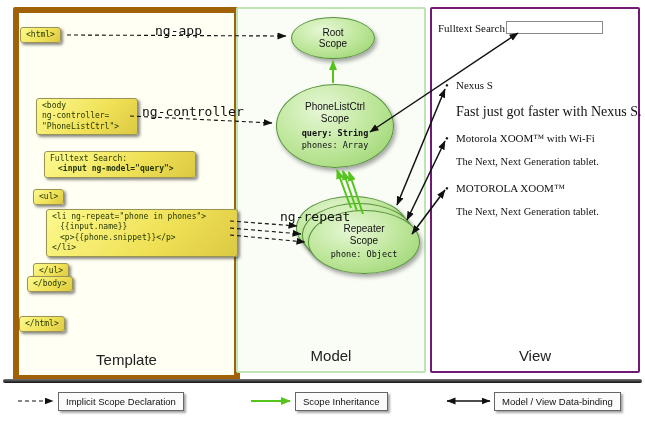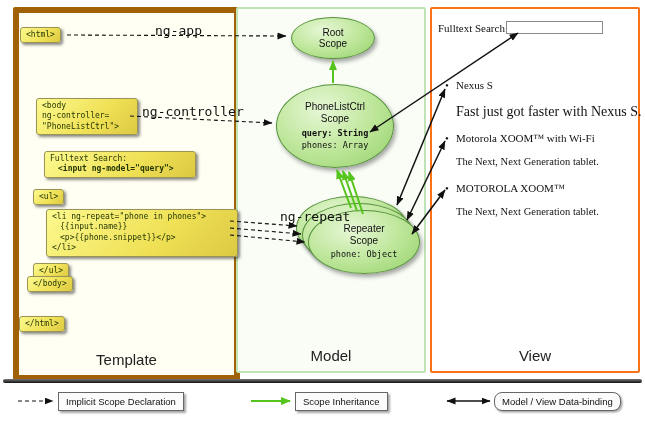--- a/index.html
+++ b/index.html
@@ -3,21 +3,21 @@
 <meta charset="utf-8">
 <style>
   html,body{margin:0;padding:0;background:#fff;}
   #stage{position:relative;width:645px;height:425px;background:#fff;
          font-family:"Liberation Sans",sans-serif;overflow:hidden;}
 
   
   .panel{position:absolute;border-radius:2px;z-index:1;}
   .panel-template{left:13px;top:7px;width:215px;height:362px;border:6px solid #a16207;background:#fffff4;}
   .panel-model{left:236px;top:7px;width:186px;height:362px;border:2px solid #bfe3b4;background:#f9fdf6;}
-  .panel-view{left:430px;top:7px;width:206px;height:362px;border:2px solid #f97316;background:#ffffff;}
+  .panel-view{left:430px;top:7px;width:206px;height:362px;border:2px solid #701a75;background:#ffffff;}
   .panel-label{position:absolute;bottom:7px;left:0;width:100%;text-align:center;
                font-size:15px;color:#222;}
 
   
   .code-box{position:absolute;z-index:3;padding:2px 5px;border:1px solid #9a9455;border-radius:3px;
             background:linear-gradient(135deg,#fcf98e 0%,#efe055 60%,#dcc943 100%);
             box-shadow:2px 2px 3px rgba(40,40,40,.55);
             font-family:"DejaVu Sans Mono",monospace;font-size:8px;line-height:1.3;
             color:#1f3302;white-space:nowrap;}
   .cl{white-space:pre;}
@@ -148,21 +148,21 @@
   <div class="view-text" style="left:456px;top:156px;font-size:10.5px;">The Next, Next Generation tablet.</div>
 
   <div class="view-text" style="left:445px;top:182px;font-size:11px;">
     <span class="bullet"></span><span>MOTOROLA XOOM™</span>
   </div>
   <div class="view-text" style="left:456px;top:206px;font-size:10.5px;">The Next, Next Generation tablet.</div>
 
   <div class="divider"></div>
   <div class="legend-box" style="left:58px;">Implicit Scope Declaration</div>
   <div class="legend-box" style="left:295px;">Scope Inheritance</div>
-  <div class="legend-box" style="left:494px;border-radius:8px;">Model / View Data-binding</div>
+  <div class="legend-box" style="left:494px;">Model / View Data-binding</div>
 
   <svg id="arrows" width="645" height="425" viewBox="0 0 645 425">
     <defs>
       <marker id="mBlack" markerUnits="userSpaceOnUse" markerWidth="10" markerHeight="8" refX="8.5" refY="3.5" orient="auto-start-reverse">
         <path d="M0,0 L9,3.5 L0,7 z" fill="#111"></path>
       </marker>
       <marker id="mGreen" markerUnits="userSpaceOnUse" markerWidth="11" markerHeight="9" refX="9" refY="4" orient="auto">
         <path d="M0,0 L10,4 L0,8 z" fill="#55c41c"></path>
       </marker>
     </defs>

